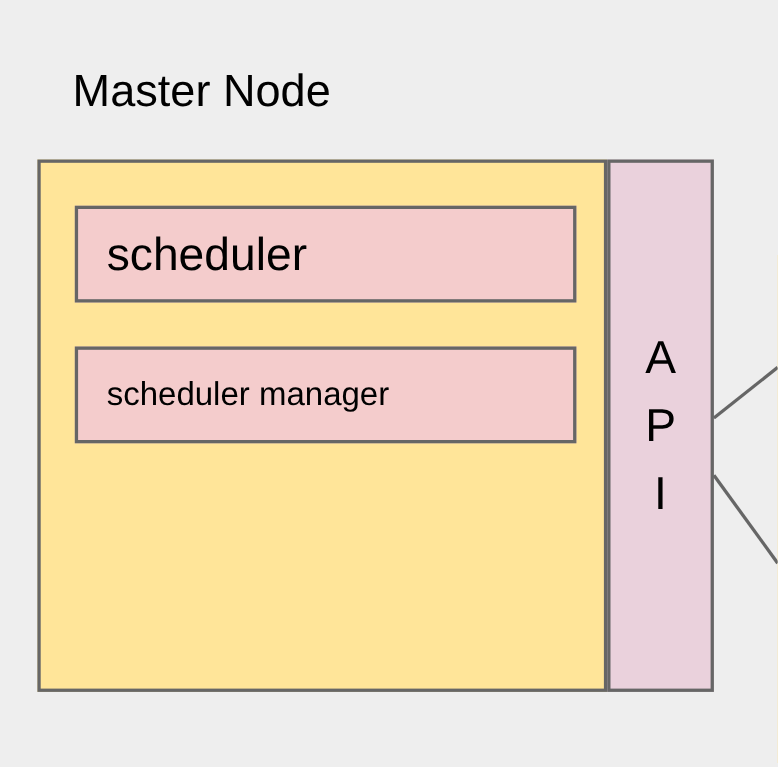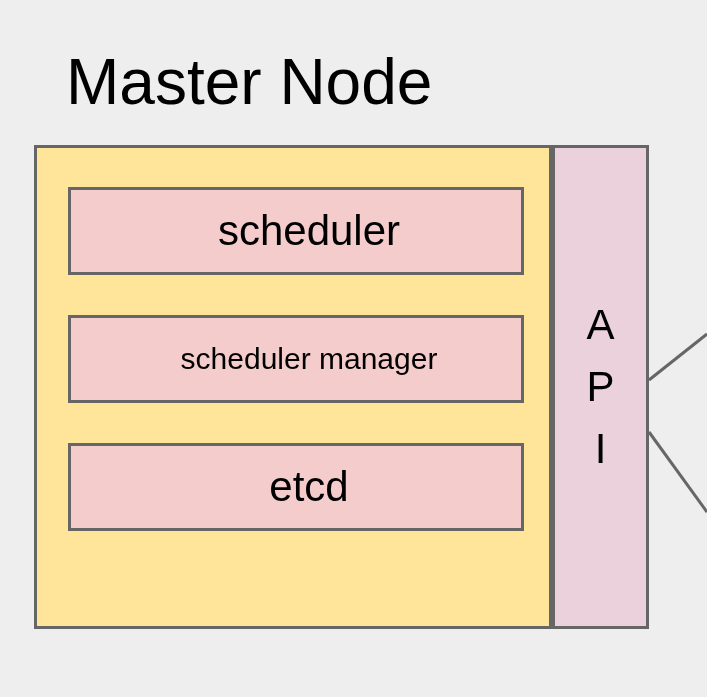--- a/index.html
+++ b/index.html
@@ -20,21 +20,21 @@
     top: 0;
     width: 707px;
     height: 697px;
   }
 
   
   #master-node-title {
     position: absolute;
     left: 66px;
     top: 53px;
-    font-size: 64px;
+    font-size: 41px;
     line-height: 58px;
     color: #000000;
     white-space: nowrap;
     letter-spacing: 0px;
   }
 
   
   #master-node-box {
     position: absolute;
     left: 34px;
@@ -50,21 +50,20 @@
   .component-box {
     position: absolute;
     left: 68px;
     width: 456px;
     height: 88px;
     box-sizing: border-box;
     background: #f4cccc;
     border: 3px solid #666666;
     display: flex;
     align-items: center;
-    justify-content: center;
   }
   #component-scheduler { top: 187px; }
   #component-controller-manager { top: 315px; }
   #component-etcd { top: 443px; }
 
   .component-label {
     padding-left: 26px;
     color: #000000;
     white-space: nowrap;
   }
@@ -113,23 +112,20 @@
   <div id="master-node-box"></div>
 
   <div class="component-box" id="component-scheduler">
     <span class="component-label label-large">scheduler</span>
   </div>
 
   <div class="component-box" id="component-controller-manager">
     <span class="component-label label-small">scheduler manager</span>
   </div>
 
-  <div class="component-box" id="component-etcd">
-    <span class="component-label label-large">etcd</span>
-  </div>
 
   <div id="api-box">
     <span class="api-letter">A</span>
     <span class="api-letter">P</span>
     <span class="api-letter">I</span>
   </div>
 
   <svg id="connectors" viewBox="0 0 707 697" width="707" height="697">
     <line x1="649" y1="380" x2="707" y2="334" stroke="#666666" stroke-width="3"></line>
     <line x1="649" y1="432" x2="707" y2="512" stroke="#666666" stroke-width="3"></line>

